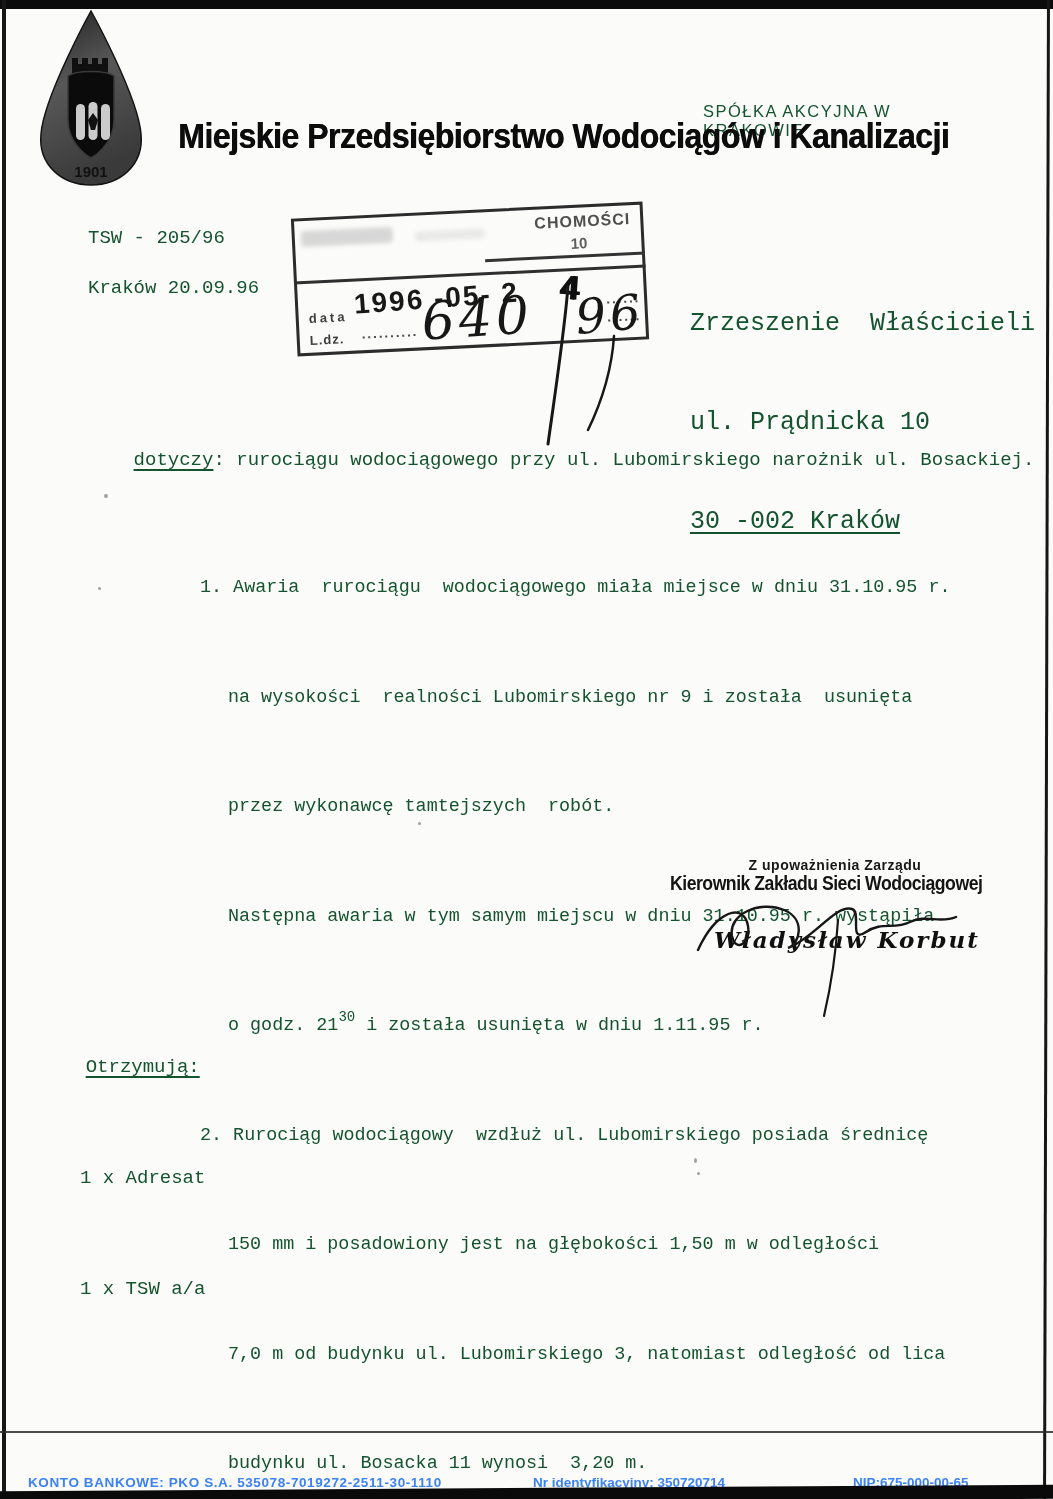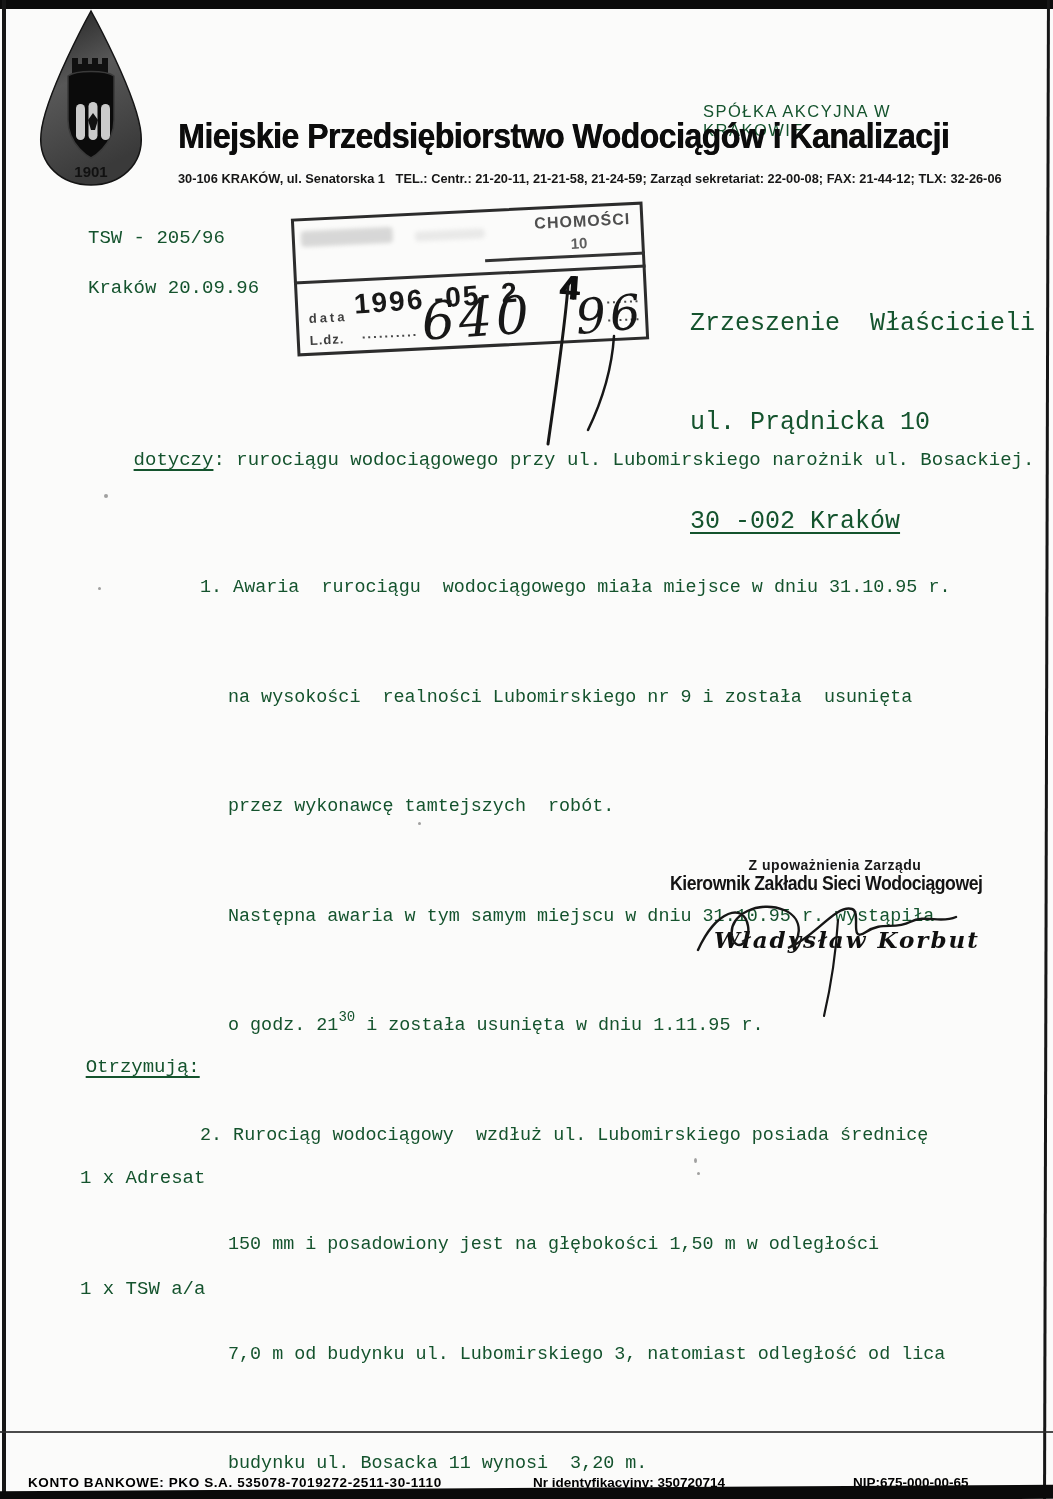--- a/index.html
+++ b/index.html
@@ -52,21 +52,21 @@
     letter-spacing:.5px;color:#181818;transform:scale(1,1.1);}
   .sig-title{left:670px;top:872px;width:310px;text-align:center;font-weight:bold;font-size:18px;
     letter-spacing:-0.5px;color:#141414;transform:scale(0.98,1.15);transform-origin:left top;white-space:pre;}
   .sig-svg{left:686px;top:892px;z-index:3;}
   .sig-name{left:714px;top:926px;font-family:"DejaVu Serif",serif;font-style:italic;font-weight:bold;
     font-size:23px;letter-spacing:2px;color:#101010;white-space:pre;}
   
   .dist{left:80px;top:975px;font-size:19px;line-height:37px;text-align:center;}
   
   .foot-rule{left:0;top:1431px;width:1053px;height:2px;background:#2c2c2c;opacity:.85;}
-  .foot{top:1475px;font-weight:bold;font-size:13.5px;color:#000000;white-space:pre;z-index:2;}
+  .foot{top:1475px;font-weight:bold;font-size:13.5px;color:#3b82f6;white-space:pre;z-index:2;}
   .foot-bank{left:28px;letter-spacing:.6px;}
   .foot-id{left:533px;}
   .foot-nip{left:853px;}
   
   .speck{width:4px;height:4px;border-radius:50%;background:#555;opacity:.55;}
 </style>
 </head>
 <body>
 
 <div class="page">
@@ -88,21 +88,20 @@
     <path d="M40 68 C48 62 78 62 86 68 L86 112 C86 138 63 150 63 150 C63 150 40 138 40 112 Z" fill="#0b0b0b" stroke="#3a3a3a" stroke-width="1.5"></path>
     <rect x="48" y="96" width="9" height="36" rx="4.5" fill="#dcdcdc" opacity="0.92"></rect>
     <rect x="60.5" y="94" width="9" height="38" rx="4.5" fill="#dcdcdc" opacity="0.92"></rect>
     <rect x="73" y="96" width="9" height="36" rx="4.5" fill="#dcdcdc" opacity="0.92"></rect>
     <path d="M60 112 l5 -7 l5 7 l-3 10 h-4 z" fill="#111"></path>
     <text x="63" y="169" text-anchor="middle" font-size="15" font-weight="bold" fill="#111" font-family="Liberation Sans, sans-serif">1901</text>
   </svg>
 
   <div class="abs spolka">SPÓŁKA AKCYJNA W KRAKOWIE</div>
   <div class="abs company">Miejskie Przedsiębiorstwo Wodociągów i Kanalizacji</div>
-  <div class="abs addr">30-106 KRAKÓW, ul. Senatorska 1   TEL.: Centr.: 21-20-11, 21-21-58, 21-24-59; Zarząd sekretariat: 22-00-08; FAX: 21-44-12; TLX: 32-26-06</div>
 
   <div class="abs tw ref1">TSW - 205/96</div>
   <div class="abs tw ref2">Kraków 20.09.96</div>
 
   <div class="abs stamp">
     <div class="abs smudge1"></div>
     <div class="abs smudge2"></div>
     <div class="abs frag1">CHOMOŚCI</div>
     <div class="abs frag2">10</div>
     <div class="abs sep-r"></div>

